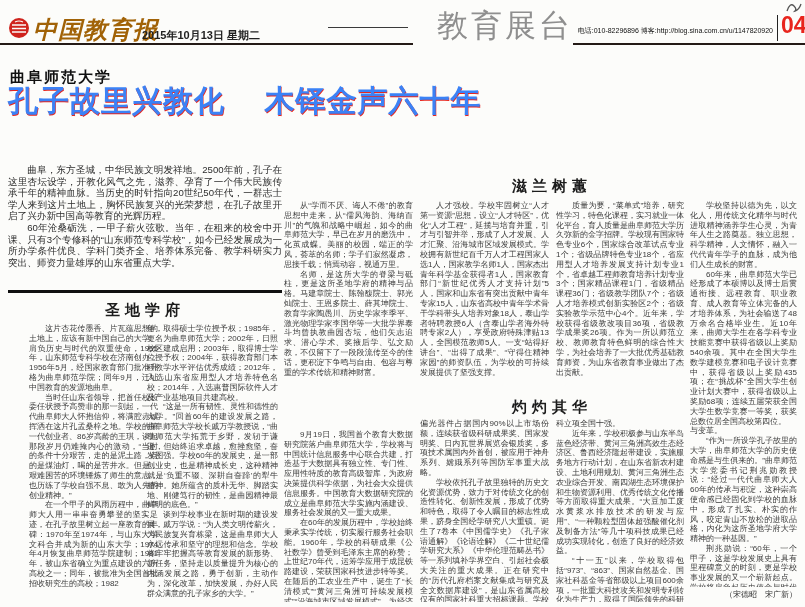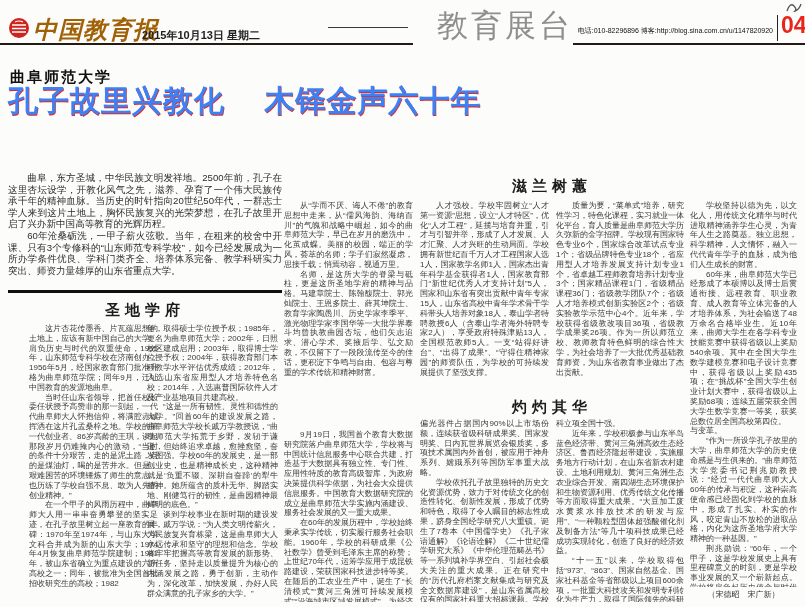--- a/index.html
+++ b/index.html
@@ -17,21 +17,21 @@
   .m-contact{position:absolute;left:577px;top:26px;width:196px;font-size:7px;color:#111;text-align:right;}
   .m-pgdiv{position:absolute;left:777px;top:15px;width:1px;height:26px;background:#222;}
   .m-pgnum{position:absolute;left:781px;top:12px;font-size:23px;font-weight:bold;color:#e8251d;}
   .m-corner{position:absolute;left:785px;top:0px;width:18px;height:15px;}
   
   .kicker{position:absolute;left:10px;top:68px;font-size:15px;font-weight:bold;color:#111;letter-spacing:2px;text-align:center;}
   .headline{position:absolute;left:8px;top:81px;width:740px;font-family:"Liberation Serif",serif;
         font-weight:900;font-size:30px;color:#3b82f6;letter-spacing:1px;white-space:nowrap;
         text-shadow:0.5px 0.5px 0 #e8251d;}
   
-  .lead{position:absolute;left:8px;top:172px;width:274px;font-size:9.6px;line-height:11.6px;
+  .lead{position:absolute;left:8px;top:164px;width:274px;font-size:9.6px;line-height:11.6px;
         color:#2d2d2d;text-align:justify;}
   .lead p{margin:0;text-indent:2em;}
   .lead-rule{position:absolute;left:8px;top:290px;width:274px;height:3px;background:#101010;}
   
   .sechead{position:absolute;text-align:center;font-size:15px;font-weight:bold;color:#1c1c1c;letter-spacing:5px;}
   #h-shengdi{left:8px;top:301px;width:274px;}
   #h-zilan{left:420px;top:177px;width:264px;}
   #h-zhuozhuo{left:420px;top:398px;width:264px;}
   
   .bodycol{position:absolute;font-size:8px;line-height:9.8px;color:#3a3a3a;text-align:justify;overflow:hidden;}
@@ -39,21 +39,21 @@
   .bodycol p.noind{text-indent:0;}
   #col1{left:8px;top:324px;width:129px;height:278px;margin-left:21px;}
   #col2{left:147px;top:324px;width:131px;height:278px;}
   #col3a{left:284px;top:201px;width:129px;height:224px;}
   #col3b{left:284px;top:430px;width:129px;height:172px;}
   #col4a{left:420px;top:201px;width:129px;height:192px;}
   #col4b{left:420px;top:419px;width:129px;height:183px;}
   #col5a{left:556px;top:201px;width:128px;height:192px;}
   #col5b{left:556px;top:419px;width:128px;height:183px;}
   #col6{left:690px;top:201px;width:107px;height:386px;}
-  .byline{position:absolute;left:690px;top:589px;width:107px;text-align:center;font-size:8px;color:#2f2f2f;}
+  .byline{position:absolute;left:690px;top:589px;width:107px;text-align:right;font-size:8px;color:#2f2f2f;}
 </style>
 </head>
 <body>
 
 <div class="page">
 
   <div>
     <svg class="m-logo-icon" viewBox="0 0 22 22">
       <circle cx="11" cy="11" r="10" fill="#cf231d"></circle>
       <path d="M4 8 H18 M4 11.5 H18 M4 15 H18" stroke="#fcfcfa" stroke-width="1.6" fill="none"></path>
@@ -100,21 +100,21 @@
   <div class="bodycol" id="col3a">
     <p>从“学而不厌、诲人不倦”的教育思想中走来，从“儒风海韵、海纳百川”的气魄和战略中崛起，如今的曲阜师范大学，早已在岁月的磨洗中，化茧成蝶。美丽的校园，端正的学风，荟萃的名师；学子们寂然凝虑，思接千载；悄焉动容，视通万里。</p>
     <p>名师，是这所大学的脊梁与砥柱，更是这所圣地学府的精神与品格。马建章院士、陈翰馥院士、郭光灿院士、王恩多院士、薛其坤院士、教育学家陶愚川、历史学家李季平、激光物理学家李国华等一大批学界泰斗均曾执教曲园杏坛，他们矢志追求、潜心学术、奖掖后学、弘文励教，不仅留下了一段段流传至今的佳话，更积淀下争鸣与自由、包容与尊重的学术传统和精神财富。</p>
   </div>
   <div class="bodycol" id="col3b">
     <p>9月19日，我国首个教育大数据研究院落户曲阜师范大学，学校将与中国统计信息服务中心联合共建，打造基于大数据具有独立性、专门性、应用性特质的教育高级智库，为政府决策提供科学依据，为社会大众提供信息服务。中国教育大数据研究院的成立是曲阜师范大学实施内涵建设、服务社会发展的又一重大成果。</p>
     <p>在60年的发展历程中，学校始终秉承实学传统，切实履行服务社会职能。1960年，学校的科研成果《公社数学》曾受到毛泽东主席的称赞；上世纪70年代，运筹学应用于成昆铁路建设，荣获国家科技进步特等奖。在随后的工农业生产中，诞生了“长清模式”“黄河三角洲可持续发展模式”“沿海城市区域发展模式”，为经济社会建设做出了重要贡献。学校研发的激光</p>
   </div>
 
   <div class="bodycol" id="col4a">
-    <p>人才强校。学校牢固树立“人才第一资源”思想，设立“人才特区”，优化“人才工程”，延揽与培育并重，引才与引智并举，形成了人才发展、人才汇聚、人才兴旺的生动局面。学校拥有新世纪百千万人才工程国家人选1人，国家教学名师1人，国家杰出青年科学基金获得者1人，国家教育部门“新世纪优秀人才支持计划”5人，国家和山东省有突出贡献中青年专家15人，山东省高校中青年学术骨干学科带头人培养对象18人，泰山学者特聘教授6人（含泰山学者海外特聘专家2人），享受政府特殊津贴13人，全国模范教师5人。一支“站得好讲台”、“出得了成果”、“守得住精神家园”的师资队伍，为学校的可持续发展提供了坚强支撑。</p>
+    <p>人才强校。学校牢固树立“人才第一资源”思想，设立“人才特区”，优化“人才工程”，延揽与培育并重，引才与引智并举，形成了人才发展、人才汇聚、沿海城市区域发展模式。学校拥有新世纪百千万人才工程国家人选1人，国家教学名师1人，国家杰出青年科学基金获得者1人，国家教育部门“新世纪优秀人才支持计划”5人，国家和山东省有突出贡献中青年专家15人，山东省高校中青年学术骨干学科带头人培养对象18人，泰山学者特聘教授6人（含泰山学者海外特聘专家2人），享受政府特殊津贴13人，全国模范教师5人。一支“站得好讲台”、“出得了成果”、“守得住精神家园”的师资队伍，为学校的可持续发展提供了坚强支撑。</p>
   </div>
   <div class="bodycol" id="col4b">
     <p class="noind">偏光器件占据国内90%以上市场份额，连续获省级科研成果奖、国家发明奖、日内瓦世界展览会银质奖，多项技术属国内外首创，被应用于神舟系列、嫦娥系列等国防军事重大战略。</p>
     <p>学校依托孔子故里独特的历史文化资源优势，致力于对传统文化的创造性转化、创新性发展，形成了优势和特色，取得了令人瞩目的标志性成果，跻身全国经学研究八大重镇。诞生了7卷本《中国儒学史》《孔子家语通解》《论语诠解》《二十世纪儒学研究大系》《中华伦理范畴丛书》等一系列填补学界空白、引起社会极大关注的重大成果。正在研究中的“历代孔府档案文献集成与研究及全文数据库建设”，是山东省属高校仅有的国家社科重大招标课题。学校连续五年蝉联山东省社科成果一等奖，连续两年跻身教育部门人文社</p>
   </div>
 
   <div class="bodycol" id="col5a">
     <p>质量为要，“菜单式”培养，研究性学习，特色化课程，实习就业一体化平台，育人质量是曲阜师范大学历久弥新的金字招牌。学校现有国家特色专业6个，国家综合改革试点专业1个；省级品牌特色专业18个，省应用型人才培养发展支持计划专业1个，省卓越工程师教育培养计划专业3个；国家精品课程1门，省级精品课程36门；省级教学团队7个；省级人才培养模式创新实验区2个；省级实验教学示范中心4个。近年来，学校获得省级教改项目36项，省级教学成果奖26项。作为一所以师范立校、教师教育特色鲜明的综合性大学，为社会培养了一大批优秀基础教育师资，为山东省教育事业做出了杰出贡献。</p>
   </div>
   <div class="bodycol" id="col5b">

